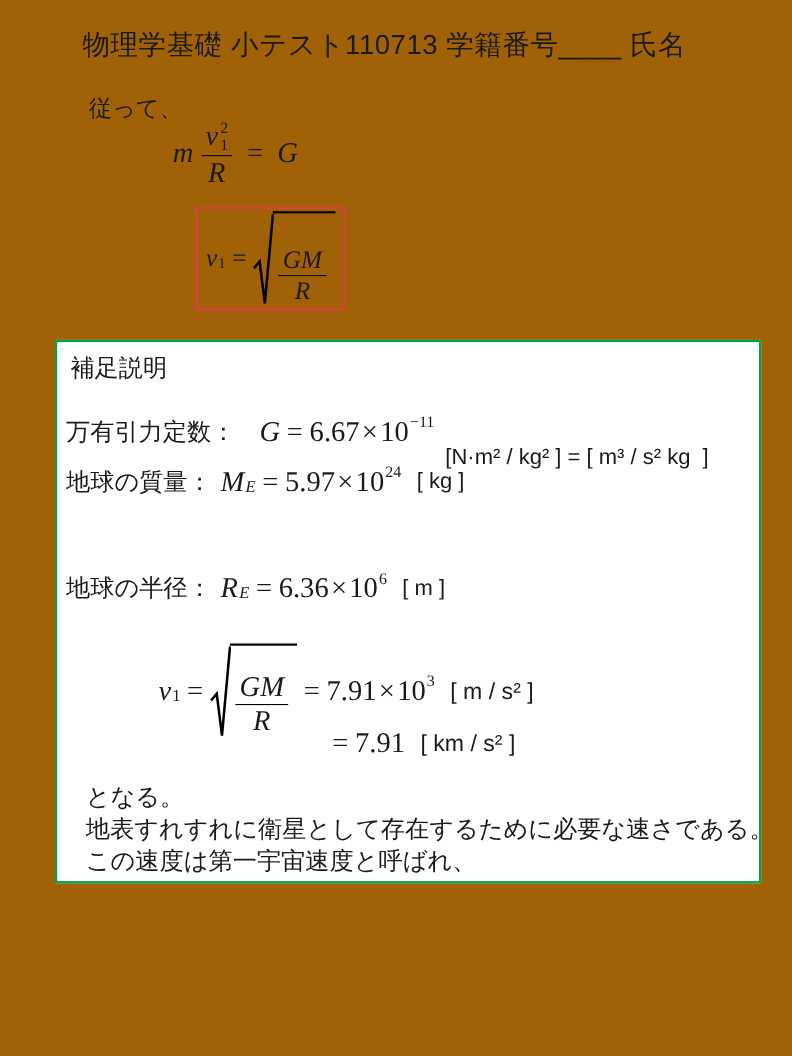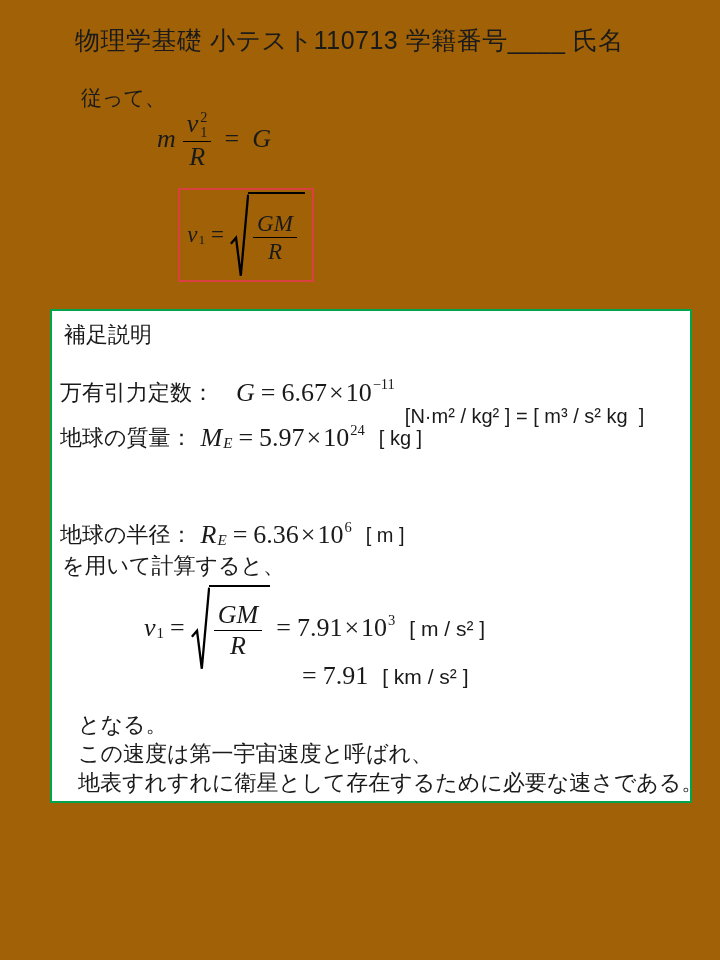--- a/index.html
+++ b/index.html
@@ -30,21 +30,21 @@
 
   .stack { display:inline-flex; flex-direction:column; align-items:flex-start;
            font-size:0.55em; line-height:1.05; font-style:normal; margin-left:2px;
            transform:translateY(1px); }
   .stack .s-sup { display:block; }
   .stack .s-sub { display:block; }
 
   .sqrt { display:inline-flex; align-items:stretch; }
   .sqrt svg { width:19px; align-self:stretch; height:auto; }
   .radicand { border-top:2px solid #000; padding:4px 8px 2px 5px;
-              display:inline-flex; align-items:center; margin-left:-1px; }
+              display:inline-flex; align-items:flex-end; margin-left:-1px; }
 
   
   .eq-momentum { position:absolute; left:157px; top:108px; display:flex; align-items:center;
                  font-size:26px; gap:7px; }
   .red-box { position:absolute; left:178px; top:188px; width:132px; height:90px;
              border:2.5px solid #d94040; display:flex; align-items:center; justify-content:center; }
   .red-box .math { font-size:23px; display:flex; align-items:center; }
 
   
   .green-box { position:absolute; left:50px; top:309px; width:638px; height:490px;
@@ -167,21 +167,20 @@
           <span class="msub it">E</span>
         <span class="mo">=</span>
         <span class="mn">6.36</span>
         <span class="mo" style="margin:0 2px;">×</span>
         <span class="mn">10</span>
           <span class="exp">6</span>
       </span>
       <span class="units">[ m ]</span>
     </div>
 
-    <div class="compute-lead">を用いて計算すると、</div>
 
     <div class="result-eq math">
       <span class="mi">v</span>
         <span class="msub">1</span>
       <span class="mo">=</span>
       <span class="sqrt">
         <svg viewBox="0 0 22 100" preserveAspectRatio="none">
           <path d="M1,60 L7,53 L12.5,97 L21,3" fill="none" stroke="#000" stroke-width="2.3" vector-effect="non-scaling-stroke" stroke-linejoin="miter"></path>
         </svg>
         <span class="radicand">
@@ -202,18 +201,18 @@
     </div>
 
     <div class="result-eq2 math">
       <span class="mo" style="margin-left:0;">=</span>
       <span class="mn">7.91</span>
       <span class="units">[ km / s² ]</span>
     </div>
 
     <div class="conclusion">
       <div>となる。</div>
+      <div>地表すれすれに衛星として存在するために必要な速さである。</div>
       <div>この速度は第一宇宙速度と呼ばれ、</div>
-      <div>地表すれすれに衛星として存在するために必要な速さである。</div>
     </div>
 
   </div>
 </div>
 
 </body></html>

